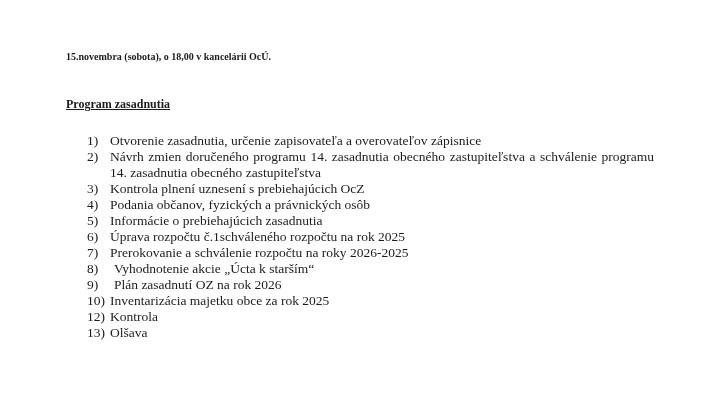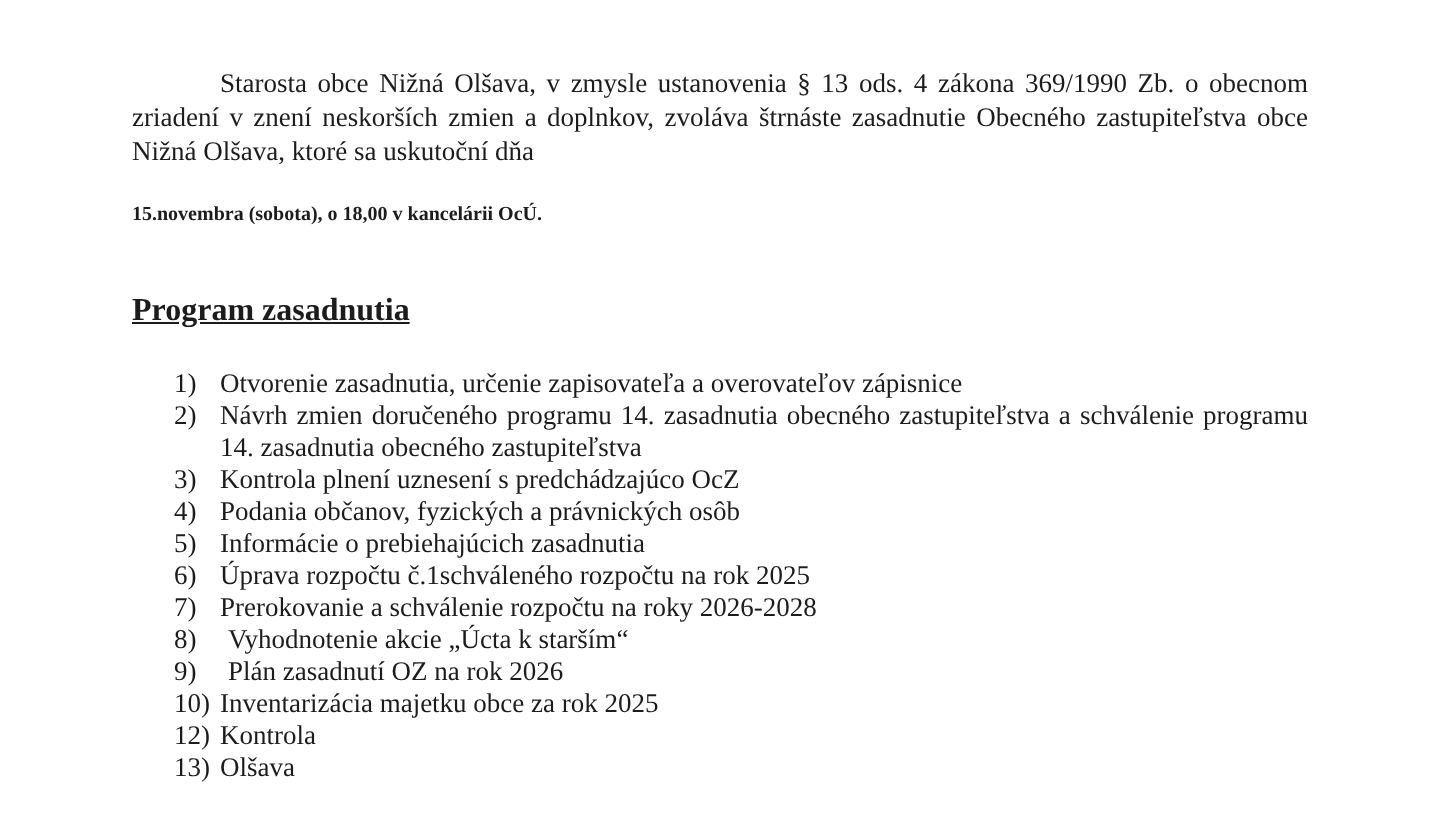--- a/index.html
+++ b/index.html
@@ -30,21 +30,21 @@
     text-indent: 44px;
   }
   .dateline {
     margin: 15px 0 0 0;
     font-size: 10px;
     line-height: 17px;
     font-weight: bold;
   }
   .heading {
     margin: 31px 0 0 0;
-    font-size: 16px;
+    font-size: 12px;
     line-height: 17px;
     font-weight: bold;
     text-decoration: underline;
   }
   .agenda {
     margin-top: 20px;
     padding-left: 21px;
     font-size: 13.5px;
     line-height: 16px;
   }
@@ -64,61 +64,60 @@
   }
   .txt.indent-sm {
     padding-left: 4px;
   }
 </style>
 </head>
 <body>
 
 <div class="page">
 
-  <p class="intro">Starosta obce Nižná Olšava, v zmysle ustanovenia § 13 ods. 4 zákona 369/1990 Zb. o obecnom zriadení v znení neskorších zmien a doplnkov, zvoláva štrnáste zasadnutie Obecného zastupiteľstva obce Nižná Olšava, ktoré sa uskutoční dňa</p>
 
   <p class="dateline">15.novembra (sobota), o 18,00 v kancelárii OcÚ.</p>
 
   <h2 class="heading">Program zasadnutia</h2>
 
   <div class="agenda">
 
     <div class="row">
       <span class="num">1)</span>
       <span class="txt">Otvorenie zasadnutia, určenie zapisovateľa a overovateľov zápisnice</span>
     </div>
 
     <div class="row justify">
       <span class="num">2)</span>
       <span class="txt">Návrh zmien doručeného programu 14. zasadnutia obecného zastupiteľstva a schválenie programu 14. zasadnutia obecného zastupiteľstva</span>
     </div>
 
     <div class="row">
       <span class="num">3)</span>
-      <span class="txt">Kontrola plnení uznesení s predchádzajúco OcZ</span>
+      <span class="txt">Kontrola plnení uznesení s prebiehajúcich OcZ</span>
     </div>
 
     <div class="row">
       <span class="num">4)</span>
       <span class="txt">Podania občanov, fyzických a právnických osôb</span>
     </div>
 
     <div class="row">
       <span class="num">5)</span>
       <span class="txt">Informácie o prebiehajúcich zasadnutia</span>
     </div>
 
     <div class="row">
       <span class="num">6)</span>
       <span class="txt">Úprava rozpočtu č.1schváleného rozpočtu na rok 2025</span>
     </div>
 
     <div class="row">
       <span class="num">7)</span>
-      <span class="txt">Prerokovanie a schválenie rozpočtu na roky 2026-2028</span>
+      <span class="txt">Prerokovanie a schválenie rozpočtu na roky 2026-2025</span>
     </div>
 
     <div class="row">
       <span class="num">8)</span>
       <span class="txt indent-sm">Vyhodnotenie akcie „Úcta k starším“</span>
     </div>
 
     <div class="row">
       <span class="num">9)</span>
       <span class="txt indent-sm">Plán zasadnutí OZ na rok 2026</span>

